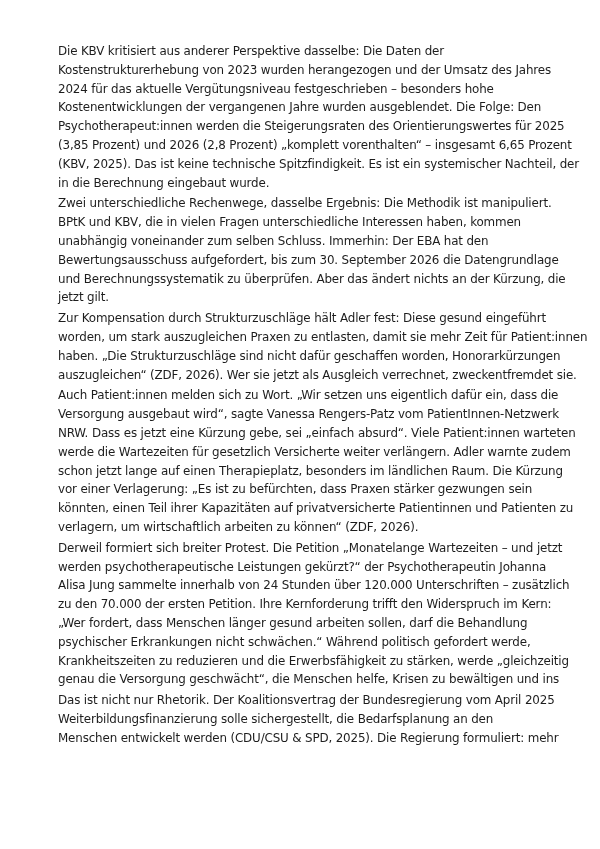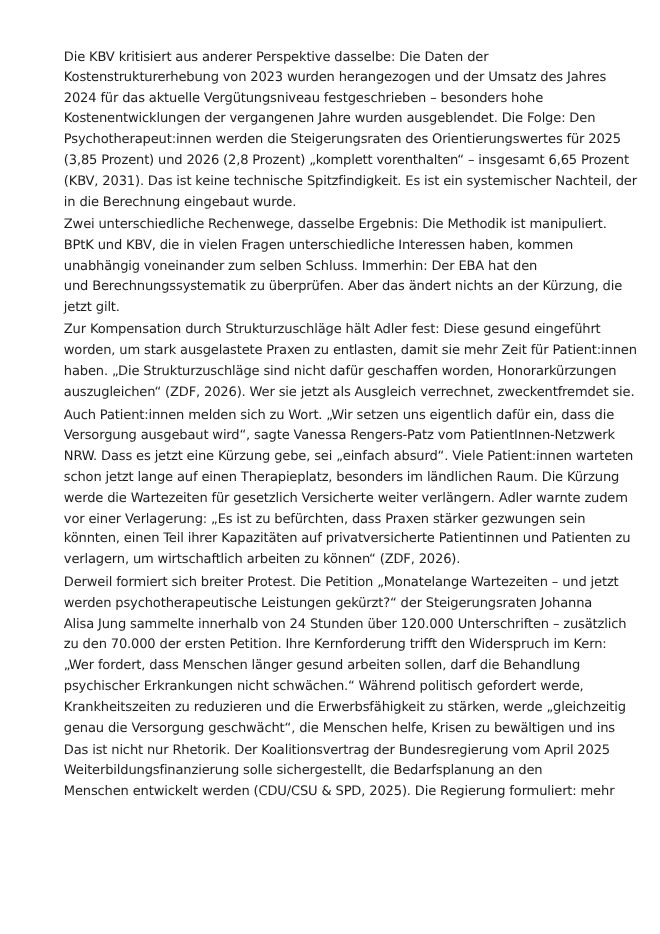--- a/index.html
+++ b/index.html
@@ -22,49 +22,50 @@
 <body>
 
 <div class="page">
   <p>
     <span class="line">Die KBV kritisiert aus anderer Perspektive dasselbe: Die Daten der</span>
     <span class="line">Kostenstrukturerhebung von 2023 wurden herangezogen und der Umsatz des Jahres</span>
     <span class="line">2024 für das aktuelle Vergütungsniveau festgeschrieben – besonders hohe</span>
     <span class="line">Kostenentwicklungen der vergangenen Jahre wurden ausgeblendet. Die Folge: Den</span>
     <span class="line">Psychotherapeut:innen werden die Steigerungsraten des Orientierungswertes für 2025</span>
     <span class="line">(3,85 Prozent) und 2026 (2,8 Prozent) „komplett vorenthalten“ – insgesamt 6,65 Prozent</span>
-    <span class="line">(KBV, 2031). Das ist keine technische Spitzfindigkeit. Es ist ein systemischer Nachteil, der</span>
+    <span class="line">(KBV, 2025). Das ist keine technische Spitzfindigkeit. Es ist ein systemischer Nachteil, der</span>
     <span class="line">in die Berechnung eingebaut wurde.</span>
   </p>
   <p>
     <span class="line">Zwei unterschiedliche Rechenwege, dasselbe Ergebnis: Die Methodik ist manipuliert.</span>
     <span class="line">BPtK und KBV, die in vielen Fragen unterschiedliche Interessen haben, kommen</span>
     <span class="line">unabhängig voneinander zum selben Schluss. Immerhin: Der EBA hat den</span>
+    <span class="line">Bewertungsausschuss aufgefordert, bis zum 30. September 2026 die Datengrundlage</span>
     <span class="line">und Berechnungssystematik zu überprüfen. Aber das ändert nichts an der Kürzung, die</span>
     <span class="line">jetzt gilt.</span>
   </p>
   <p>
     <span class="line">Zur Kompensation durch Strukturzuschläge hält Adler fest: Diese gesund eingeführt</span>
-    <span class="line">worden, um stark ausgelastete Praxen zu entlasten, damit sie mehr Zeit für Patient:innen</span>
+    <span class="line">worden, um stark auszugleichen Praxen zu entlasten, damit sie mehr Zeit für Patient:innen</span>
     <span class="line">haben. „Die Strukturzuschläge sind nicht dafür geschaffen worden, Honorarkürzungen</span>
     <span class="line">auszugleichen“ (ZDF, 2026). Wer sie jetzt als Ausgleich verrechnet, zweckentfremdet sie.</span>
   </p>
   <p>
     <span class="line">Auch Patient:innen melden sich zu Wort. „Wir setzen uns eigentlich dafür ein, dass die</span>
     <span class="line">Versorgung ausgebaut wird“, sagte Vanessa Rengers-Patz vom PatientInnen-Netzwerk</span>
     <span class="line">NRW. Dass es jetzt eine Kürzung gebe, sei „einfach absurd“. Viele Patient:innen warteten</span>
+    <span class="line">werde die Wartezeiten für gesetzlich Versicherte weiter verlängern. Adler warnte zudem</span>
     <span class="line">schon jetzt lange auf einen Therapieplatz, besonders im ländlichen Raum. Die Kürzung</span>
-    <span class="line">werde die Wartezeiten für gesetzlich Versicherte weiter verlängern. Adler warnte zudem</span>
     <span class="line">vor einer Verlagerung: „Es ist zu befürchten, dass Praxen stärker gezwungen sein</span>
     <span class="line">könnten, einen Teil ihrer Kapazitäten auf privatversicherte Patientinnen und Patienten zu</span>
     <span class="line">verlagern, um wirtschaftlich arbeiten zu können“ (ZDF, 2026).</span>
   </p>
   <p>
     <span class="line">Derweil formiert sich breiter Protest. Die Petition „Monatelange Wartezeiten – und jetzt</span>
-    <span class="line">werden psychotherapeutische Leistungen gekürzt?“ der Steigerungsraten Johanna</span>
+    <span class="line">werden psychotherapeutische Leistungen gekürzt?“ der Psychotherapeutin Johanna</span>
     <span class="line">Alisa Jung sammelte innerhalb von 24 Stunden über 120.000 Unterschriften – zusätzlich</span>
     <span class="line">zu den 70.000 der ersten Petition. Ihre Kernforderung trifft den Widerspruch im Kern:</span>
     <span class="line">„Wer fordert, dass Menschen länger gesund arbeiten sollen, darf die Behandlung</span>
     <span class="line">psychischer Erkrankungen nicht schwächen.“ Während politisch gefordert werde,</span>
     <span class="line">Krankheitszeiten zu reduzieren und die Erwerbsfähigkeit zu stärken, werde „gleichzeitig</span>
     <span class="line">genau die Versorgung geschwächt“, die Menschen helfe, Krisen zu bewältigen und ins</span>
   </p>
   <p>
     <span class="line">Das ist nicht nur Rhetorik. Der Koalitionsvertrag der Bundesregierung vom April 2025</span>
     <span class="line">Weiterbildungsfinanzierung solle sichergestellt, die Bedarfsplanung an den</span>

